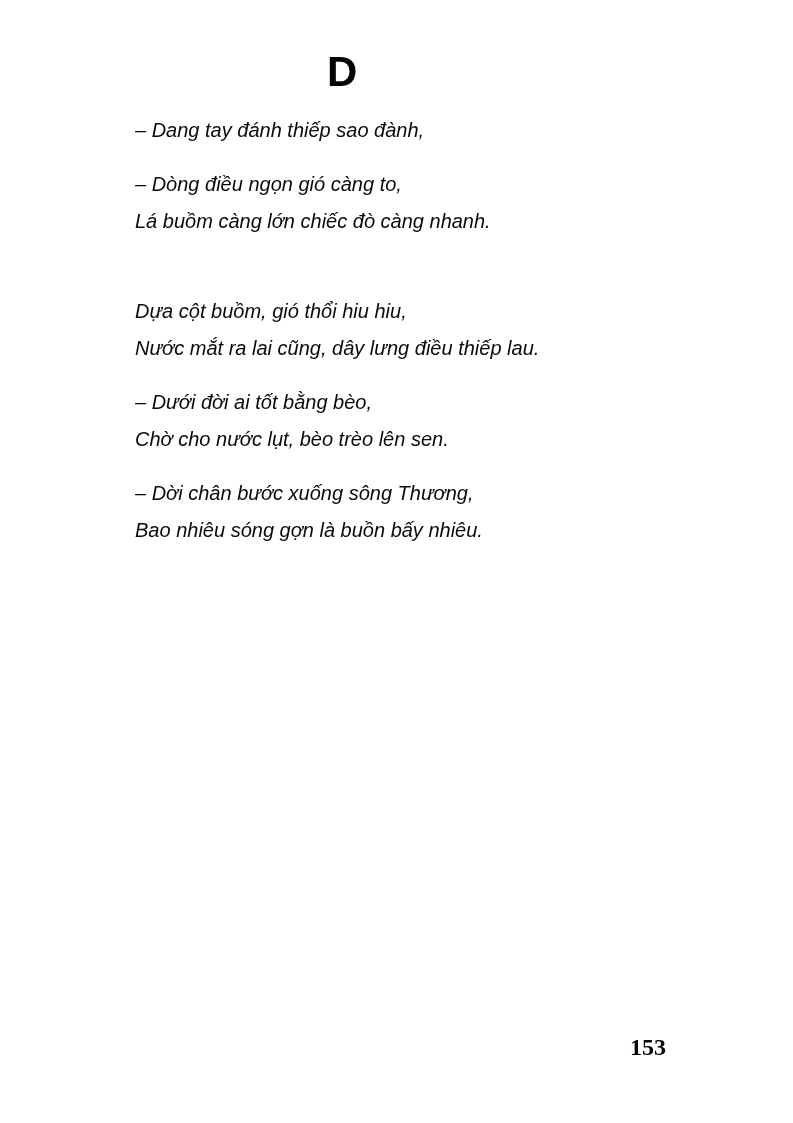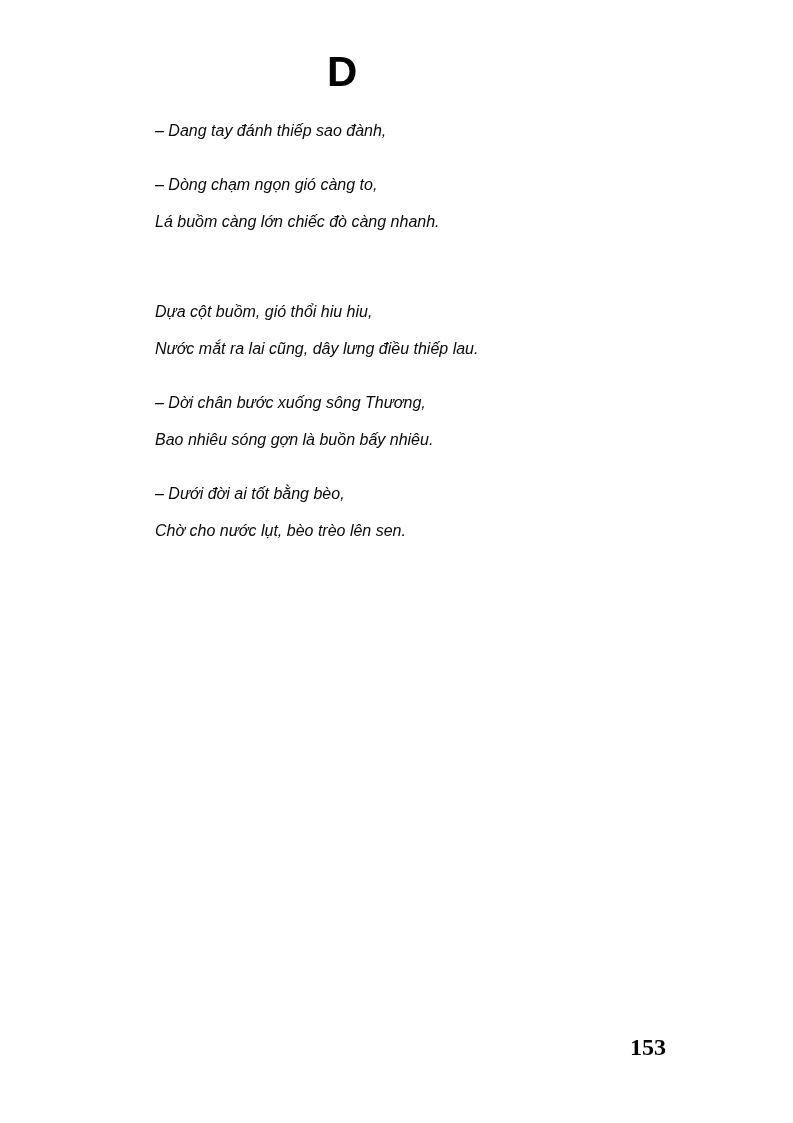--- a/index.html
+++ b/index.html
@@ -32,25 +32,24 @@
     left: 135px;
     top: 112px;
     width: 560px;
   }
   .stanza {
     margin: 0 0 17px 0;
     padding: 0;
   }
   .poem-line {
     font-style: italic;
-    font-size: 16px;
+    font-size: 20px;
     line-height: 37px;
     white-space: nowrap;
     color: #0a0a0a;
-    margin-left: 20px;
   }
   .page-number {
     position: absolute;
     left: 630px;
     top: 1034px;
     font-family: "Liberation Serif", serif;
     font-weight: 700;
     font-size: 24px;
     color: #050505;
   }
@@ -64,38 +63,38 @@
 
   <div class="poem">
 
     <p class="stanza">
       <span class="poem-line">– Dang tay đánh thiếp sao đành,</span><br>
     </p>
 
 
 
     <p class="stanza">
-      <span class="poem-line">– Dòng chạm ngọn gió càng to,</span><br>
+      <span class="poem-line">– Dòng điều ngọn gió càng to,</span><br>
       <span class="poem-line">Lá buồm càng lớn chiếc đò càng nhanh.</span>
     </p>
 
     <p class="stanza">
       <br>
       <br>
       <span class="poem-line">Dựa cột buồm, gió thổi hiu hiu,</span><br>
       <span class="poem-line">Nước mắt ra lai cũng, dây lưng điều thiếp lau.</span>
     </p>
 
     <p class="stanza">
-      <span class="poem-line">– Dời chân bước xuống sông Thương,</span><br>
-      <span class="poem-line">Bao nhiêu sóng gợn là buồn bấy nhiêu.</span>
+      <span class="poem-line">– Dưới đời ai tốt bằng bèo,</span><br>
+      <span class="poem-line">Chờ cho nước lụt, bèo trèo lên sen.</span>
     </p>
 
     <p class="stanza">
-      <span class="poem-line">– Dưới đời ai tốt bằng bèo,</span><br>
-      <span class="poem-line">Chờ cho nước lụt, bèo trèo lên sen.</span>
+      <span class="poem-line">– Dời chân bước xuống sông Thương,</span><br>
+      <span class="poem-line">Bao nhiêu sóng gợn là buồn bấy nhiêu.</span>
     </p>
 
   </div>
 
   <div class="page-number">153</div>
 
 </div>
 
 </body></html>

